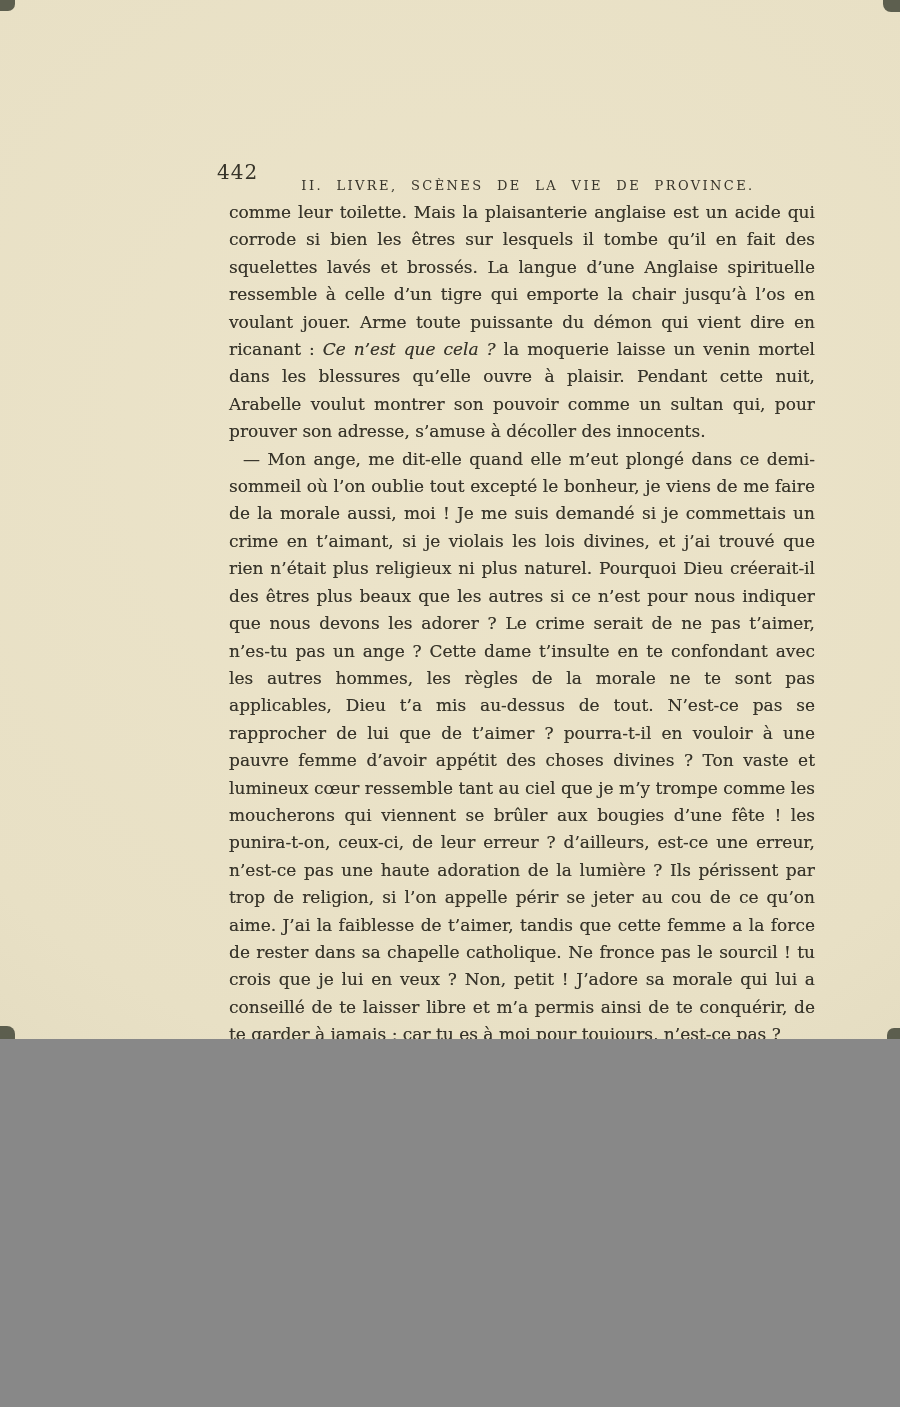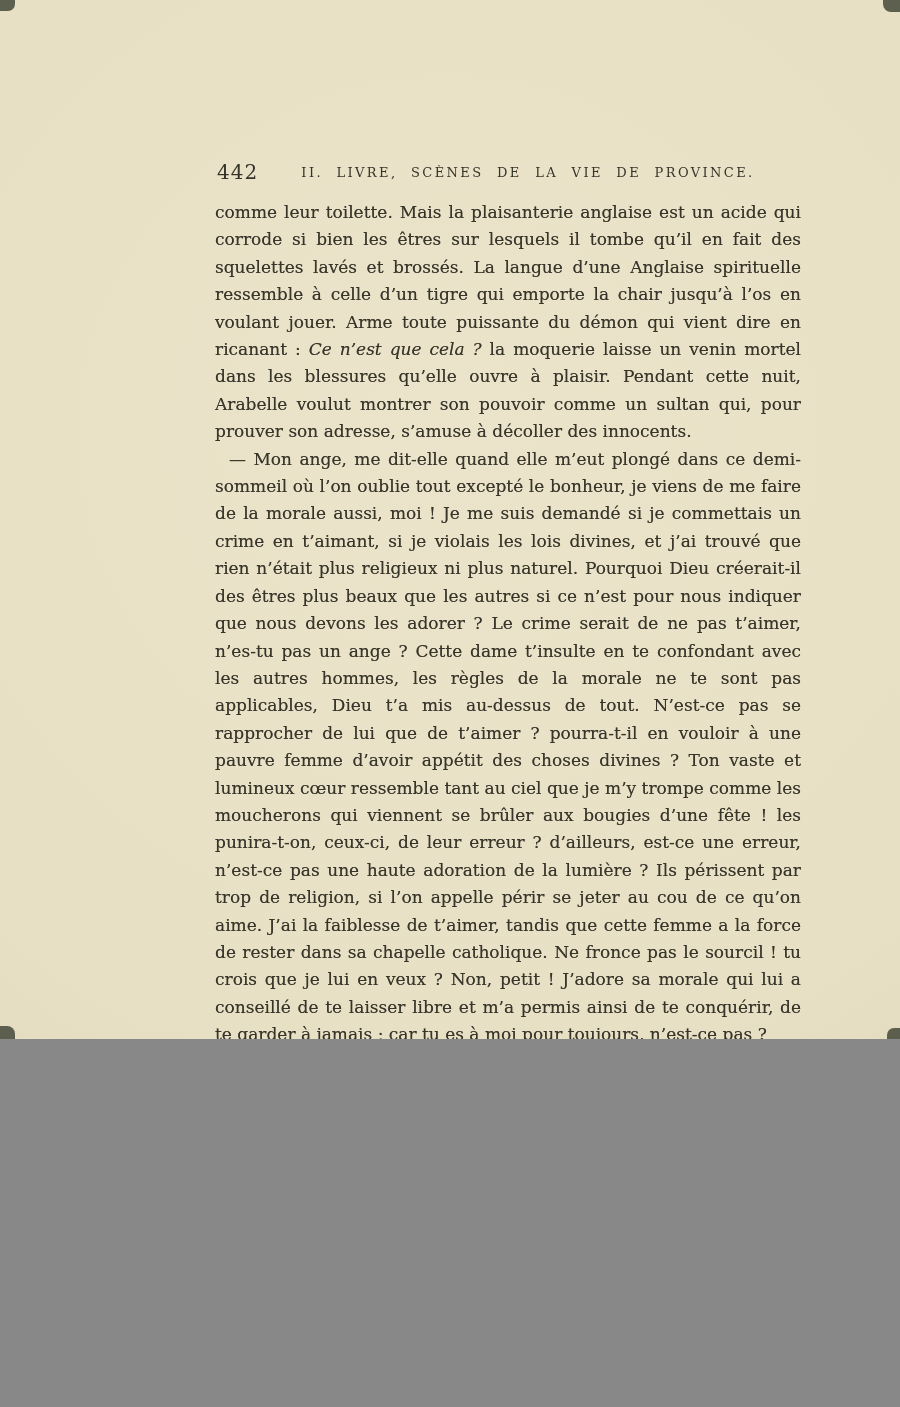--- a/index.html
+++ b/index.html
@@ -40,32 +40,32 @@
     position: absolute;
     left: 2px;
     top: 0;
     font-size: 20px;
     letter-spacing: 1px;
   }
   .header-title {
     position: absolute;
     left: 40px;
     right: 0;
-    top: 5px;
+    top: 18px;
     text-align: center;
     font-size: 13px;
     letter-spacing: 2.4px;
     word-spacing: 7px;
     white-space: nowrap;
   }
 
   .text-block {
     position: absolute;
     top: 199px;
-    left: 215px;
+    left: 229px;
     width: 586px;
     font-size: 17px;
     line-height: 27.4px;
     text-align: justify;
     text-shadow: 0 0 0.35px rgba(42, 40, 30, 0.55);
   }
   .text-block p {
     margin: 0;
   }
   .text-block p.indent {

